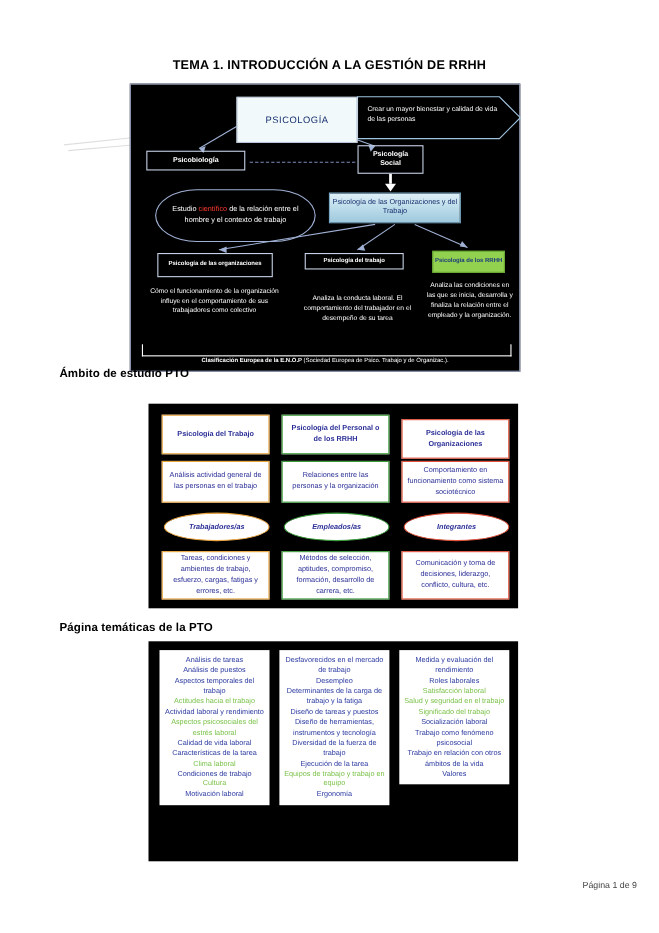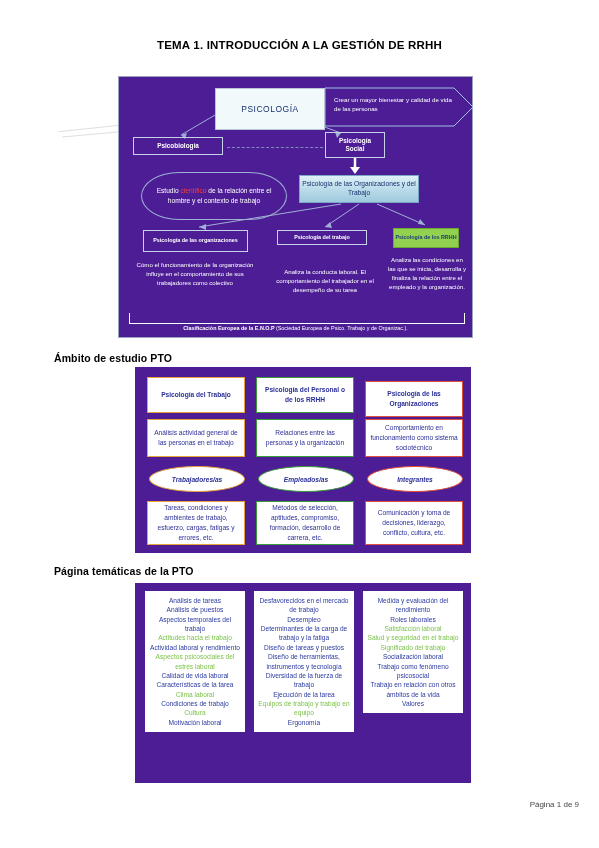--- a/index.html
+++ b/index.html
@@ -5,38 +5,38 @@
   html,body{margin:0;padding:0;}
   body{
     width:599px;height:848px;background:#ffffff;
     font-family:"Liberation Sans", sans-serif;
     position:relative;overflow:hidden;
   }
   .page{position:relative;width:599px;height:848px;}
 
   
   .doc-title{
-    position:absolute;left:0;right:0;top:39px;text-align:center;
+    position:absolute;left:0;right:0;top:54px;text-align:center;
     font-size:11.5px;font-weight:bold;color:#000;letter-spacing:.2px;
   }
   .sec-head{
     position:absolute;font-size:10.5px;font-weight:bold;color:#000;
     letter-spacing:.1px;
   }
-  .sec-head-1{left:54px;top:352px;}
+  .sec-head-1{left:54px;top:334px;}
   .sec-head-2{left:54px;top:565px;}
   .footer{
     position:absolute;right:20px;top:800px;font-size:8px;color:#444;margin-left:25px;
   }
 
   
   .pencil{position:absolute;background:#d8d8d8;height:1px;opacity:.85;}
 
   
-  .panel{position:absolute;background:#4c1d95;box-sizing:border-box;}
+  .panel{position:absolute;background:#000000;box-sizing:border-box;}
   .panel.d1{left:118px;top:76px;width:355px;height:262px;border:1px solid #9aa4be;}
   .panel.d2{left:135px;top:367px;width:336px;height:186px;}
   .panel.d3{left:135px;top:583px;width:336px;height:200px;}
 
   
   .d1 .psico-box{
     position:absolute;left:96px;top:11px;width:108px;height:40px;
     background:#f2f9fb;border:1px solid #b9c6d8;
     display:flex;align-items:center;justify-content:center;
     font-size:8.5px;color:#16306e;letter-spacing:.5px;

